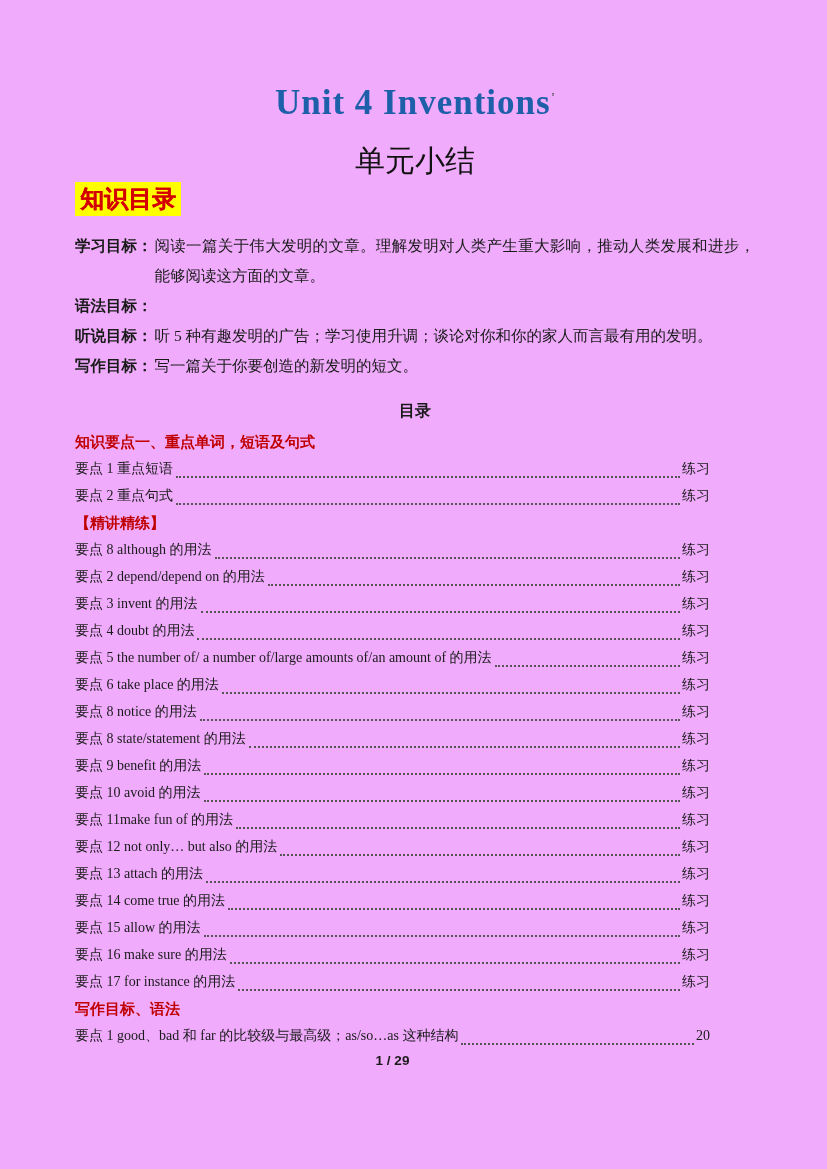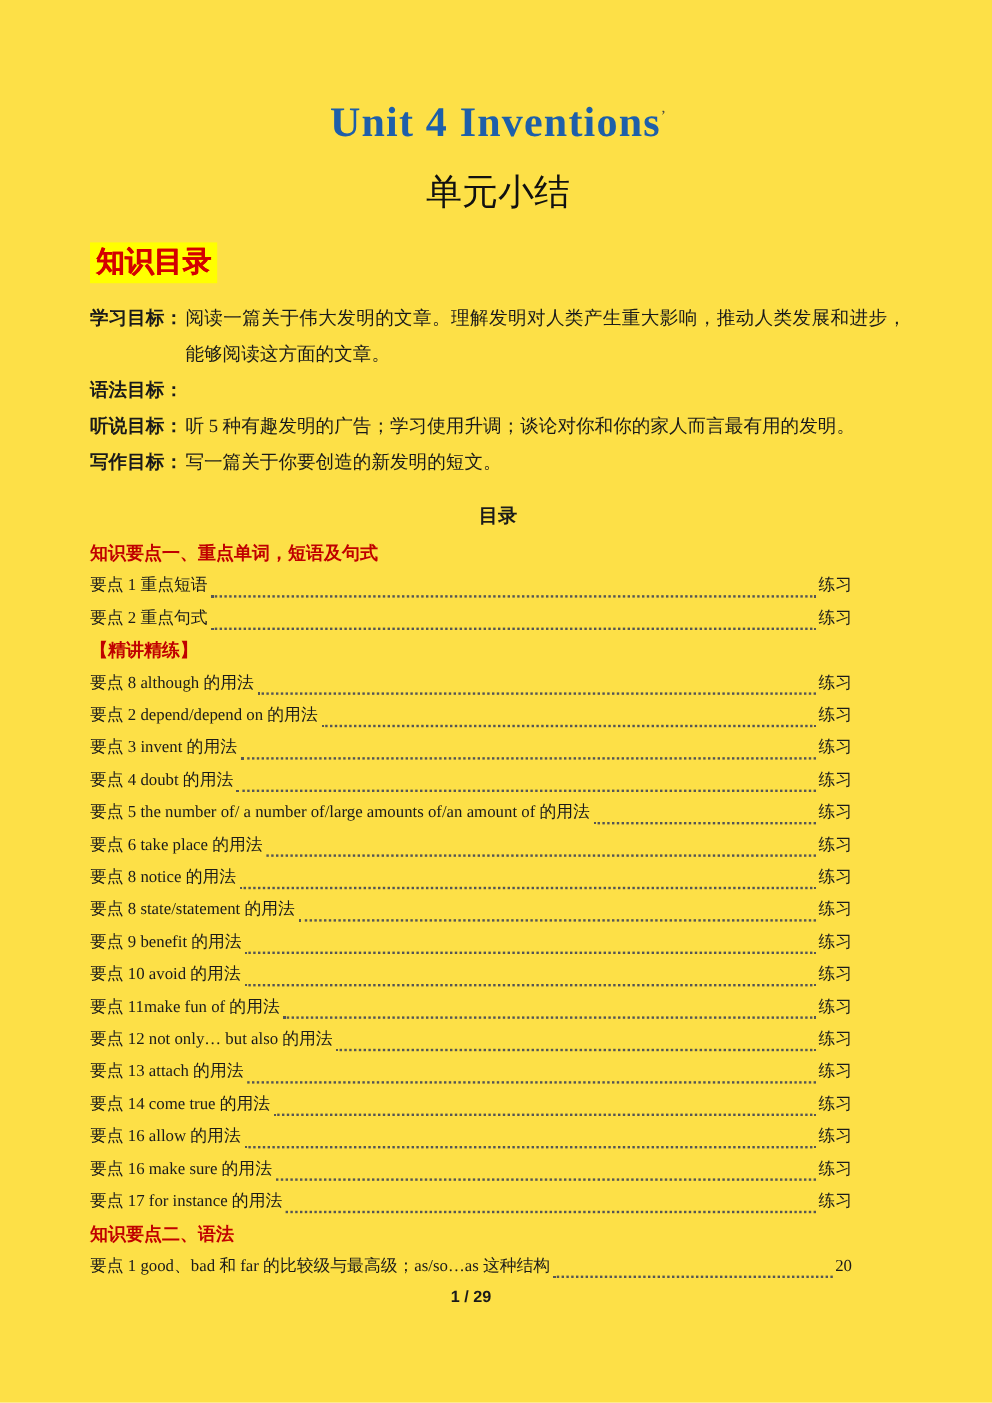--- a/index.html
+++ b/index.html
@@ -8,21 +8,21 @@
     --badge-red: #D40000;
     --badge-yellow: #FFFF00;
     --text-black: #1a1a1a;
   }
   html, body { margin: 0; padding: 0; background: #fff; }
   .page {
     position: relative;
     width: 827px;
     height: 1169px;
     box-sizing: border-box;
-    background: #fde047;
+    background: #f0abfc;
     padding: 74px 72px 0 75px;
     font-family: "Liberation Serif", "DejaVu Serif", serif;
     color: var(--text-black);
     overflow: hidden;
   }
   .doc-title {
     margin: 0;
     text-align: center;
     color: var(--title-blue);
     font-size: 35px;
@@ -40,21 +40,21 @@
   }
   .doc-subtitle {
     margin: 14px 0 0 0;
     text-align: center;
     font-size: 30px;
     line-height: 42px;
     font-weight: 500;
     color: #111;
     font-family: "Liberation Serif", "DejaVu Serif", serif;
   }
-  .badge-row { margin-top: 20px; }
+  .badge-row { }
   .badge {
     display: inline-block;
     background: var(--badge-yellow);
     color: var(--badge-red);
     font-weight: bold;
     font-size: 24px;
     line-height: 32px;
     padding: 1px 5px;
     font-family: "Liberation Sans", "DejaVu Sans", sans-serif;
     text-shadow: 0.5px 0 0 var(--badge-red);
@@ -243,38 +243,38 @@
     <span class="toc-page">练习</span>
   </div>
 
   <div class="toc-row">
     <span class="toc-label">要点 14 come true 的用法</span>
     <span class="toc-dots"></span>
     <span class="toc-page">练习</span>
   </div>
 
   <div class="toc-row">
-    <span class="toc-label">要点 16 allow 的用法</span>
+    <span class="toc-label">要点 15 allow 的用法</span>
     <span class="toc-dots"></span>
     <span class="toc-page">练习</span>
   </div>
 
   <div class="toc-row">
     <span class="toc-label">要点 16 make sure 的用法</span>
     <span class="toc-dots"></span>
     <span class="toc-page">练习</span>
   </div>
 
   <div class="toc-row">
     <span class="toc-label">要点 17 for instance 的用法</span>
     <span class="toc-dots"></span>
     <span class="toc-page">练习</span>
   </div>
 
-  <div class="toc-section-title">知识要点二、语法</div>
+  <div class="toc-section-title">写作目标、语法</div>
 
   <div class="toc-row">
     <span class="toc-label">要点 1 good、bad 和 far 的比较级与最高级；as/so…as 这种结构</span>
     <span class="toc-dots"></span>
     <span class="toc-page">20</span>
   </div>
 </div>
 
   <div class="page-number">1 / 29</div>
 

